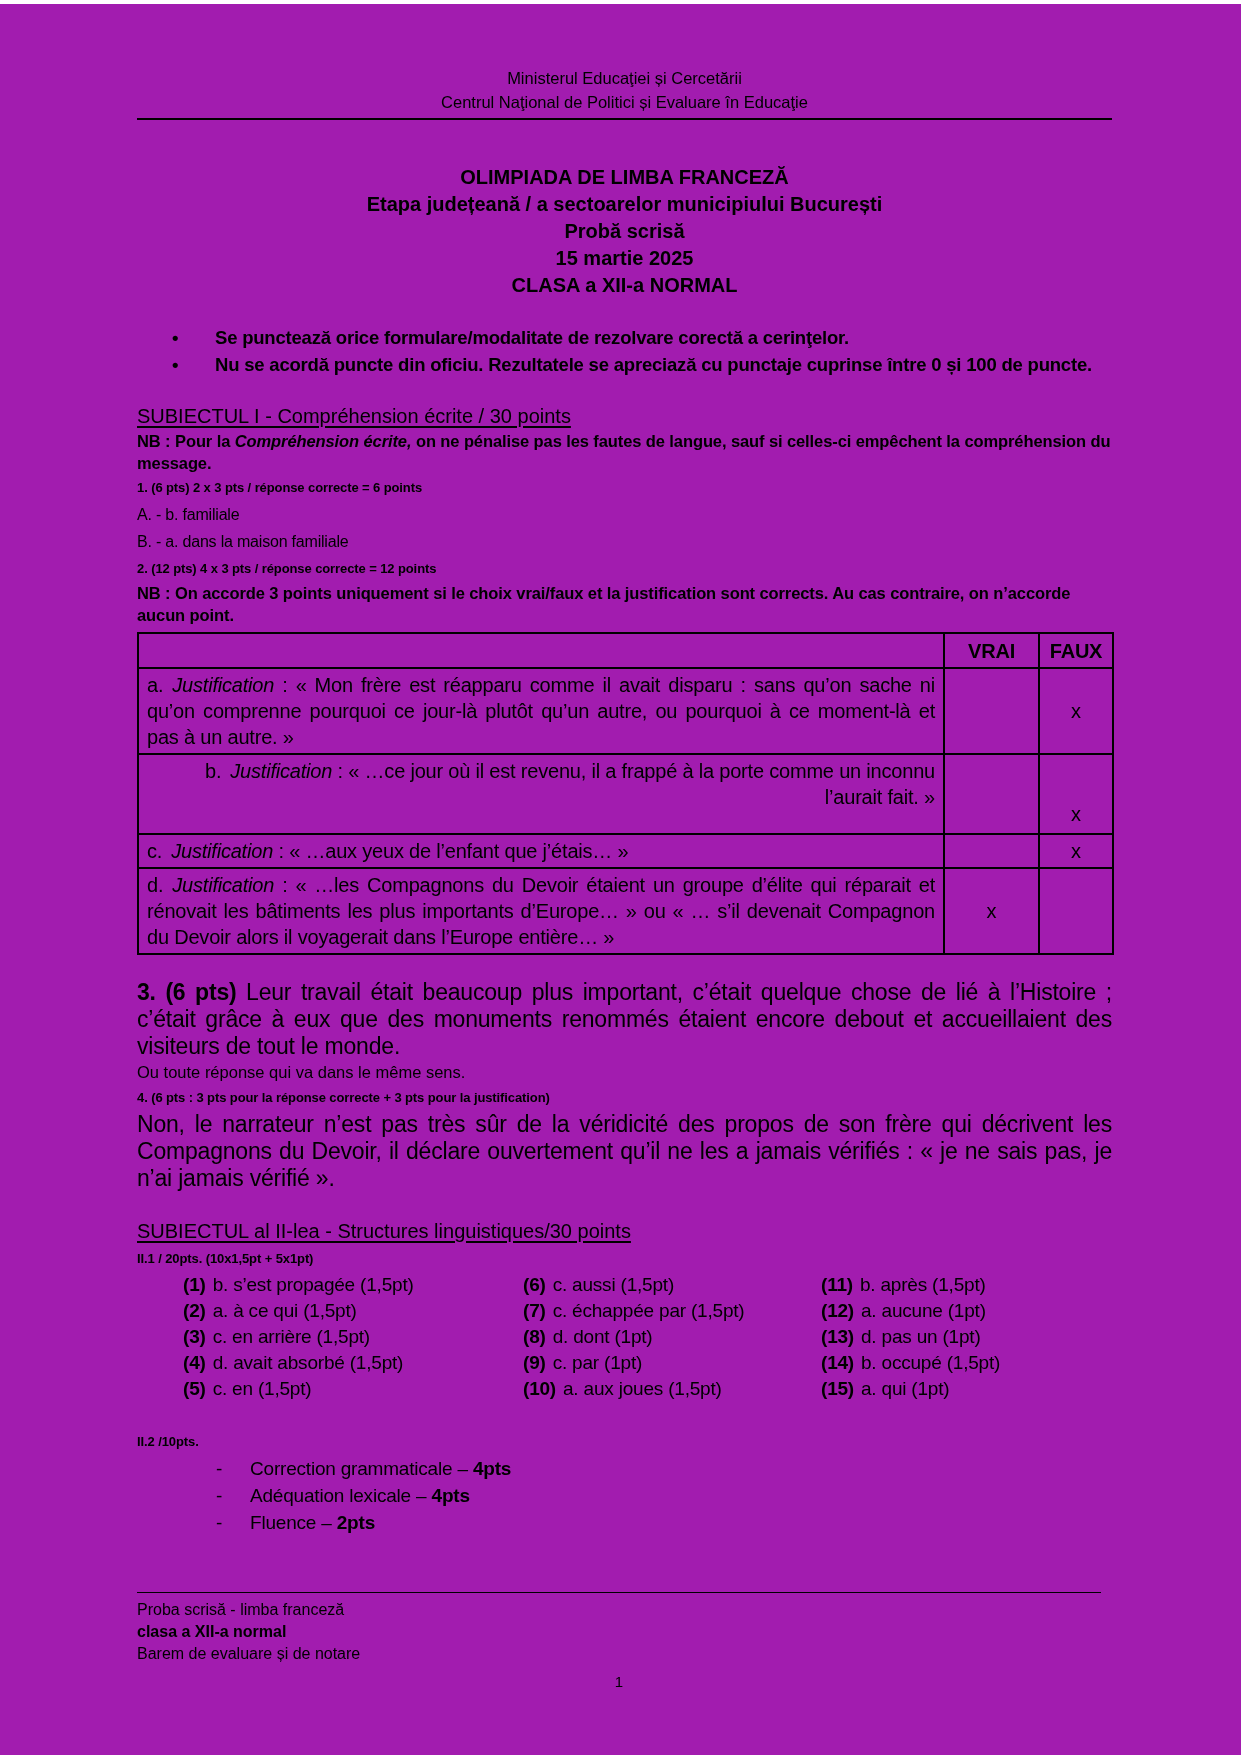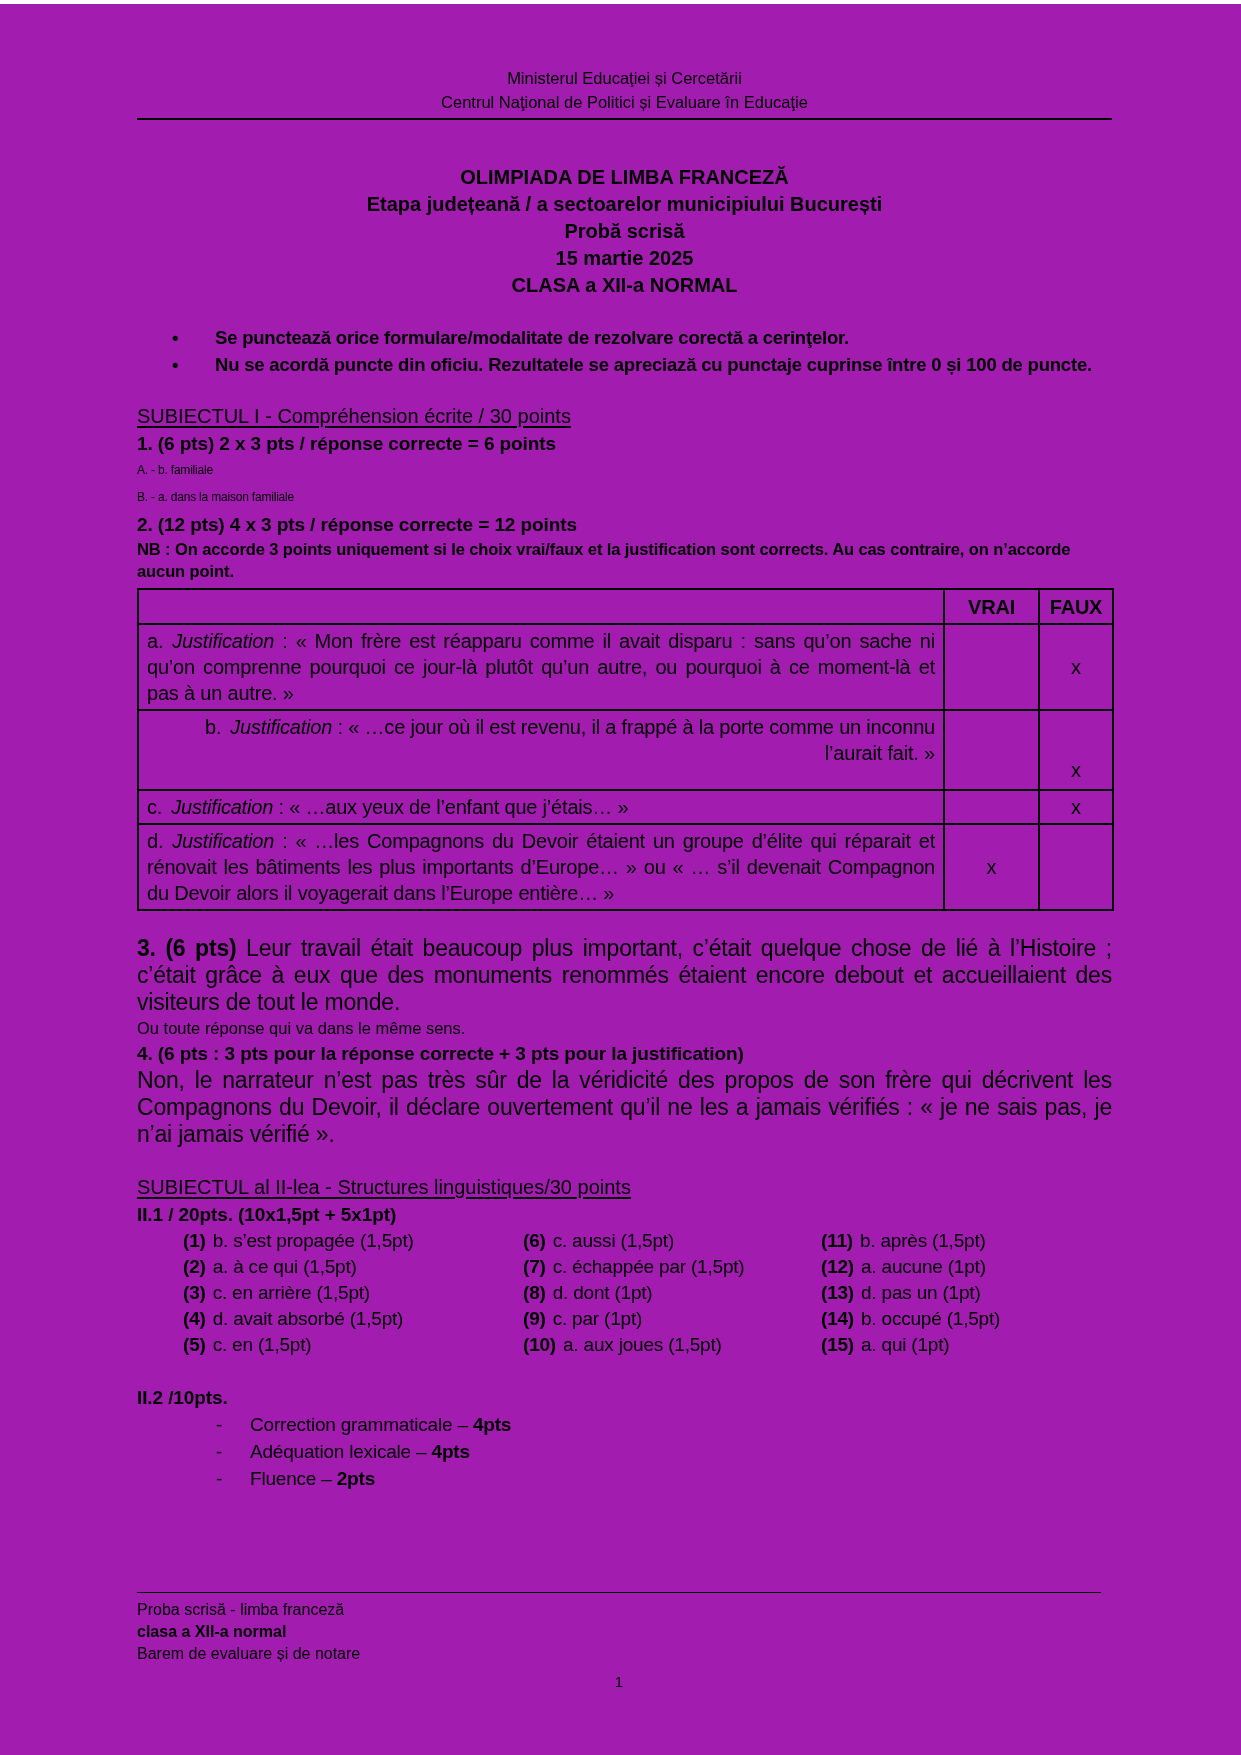--- a/index.html
+++ b/index.html
@@ -60,22 +60,22 @@
   .s2-heading { margin-top: 26px; }
   
   .nb {
     font-weight: bold;
     font-size: 16.5px;
     line-height: 22px;
     letter-spacing: -0.1px;
   }
   .it { font-style: italic; }
   
-  .q-heading { font-weight: bold; font-size: 19px; line-height: 27px; letter-spacing: -0.1px; }
-  .plain-line { font-size: 12px; line-height: 27px; letter-spacing: -0.2px; }
+  .q-heading { font-weight: bold; font-size: 13px; line-height: 27px; letter-spacing: -0.1px; }
+  .plain-line { font-size: 16px; line-height: 27px; letter-spacing: -0.2px; }
   .para { font-size: 23px; line-height: 27px; letter-spacing: -0.2px; text-align: justify; }
   .para .lead { font-weight: bold; }
   .small-note { font-size: 16.5px; line-height: 24px; }
   .para3 { margin-top: 24px; }
   
   table.vf-table {
     width: 100%;
     border-collapse: collapse;
     margin-top: 6px;
     table-layout: fixed;
@@ -155,20 +155,21 @@
       <span>Se punctează orice formulare/modalitate de rezolvare corectă a cerinţelor.</span>
     </div>
     <div class="rule-item">
       <span class="bullet">•</span>
       <span>Nu se acordă puncte din oficiu. Rezultatele se apreciază cu punctaje cuprinse între 0 și 100 de puncte.</span>
     </div>
   </div>
 
   <div class="section-heading">SUBIECTUL I  - Compréhension écrite / 30 points</div>
 
+  <div class="nb"><span>NB : Pour la </span><span class="it">Compréhension écrite,</span><span> on ne pénalise pas les fautes de langue, sauf si celles-ci empêchent la compréhension du message.</span></div>
 
   <div class="q-heading">1. (6 pts)  2 x 3 pts / réponse correcte = 6 points</div>
   <div class="plain-line">A. - b. familiale</div>
   <div class="plain-line">B. - a. dans la maison familiale</div>
 
   <div class="q-heading">2. (12 pts) 4 x 3 pts / réponse correcte = 12 points</div>
   <div class="nb">NB : On accorde 3 points uniquement si le choix vrai/faux et la justification sont corrects. Au cas contraire, on n’accorde aucun point.</div>
 
   <table class="vf-table">
     <colgroup>

